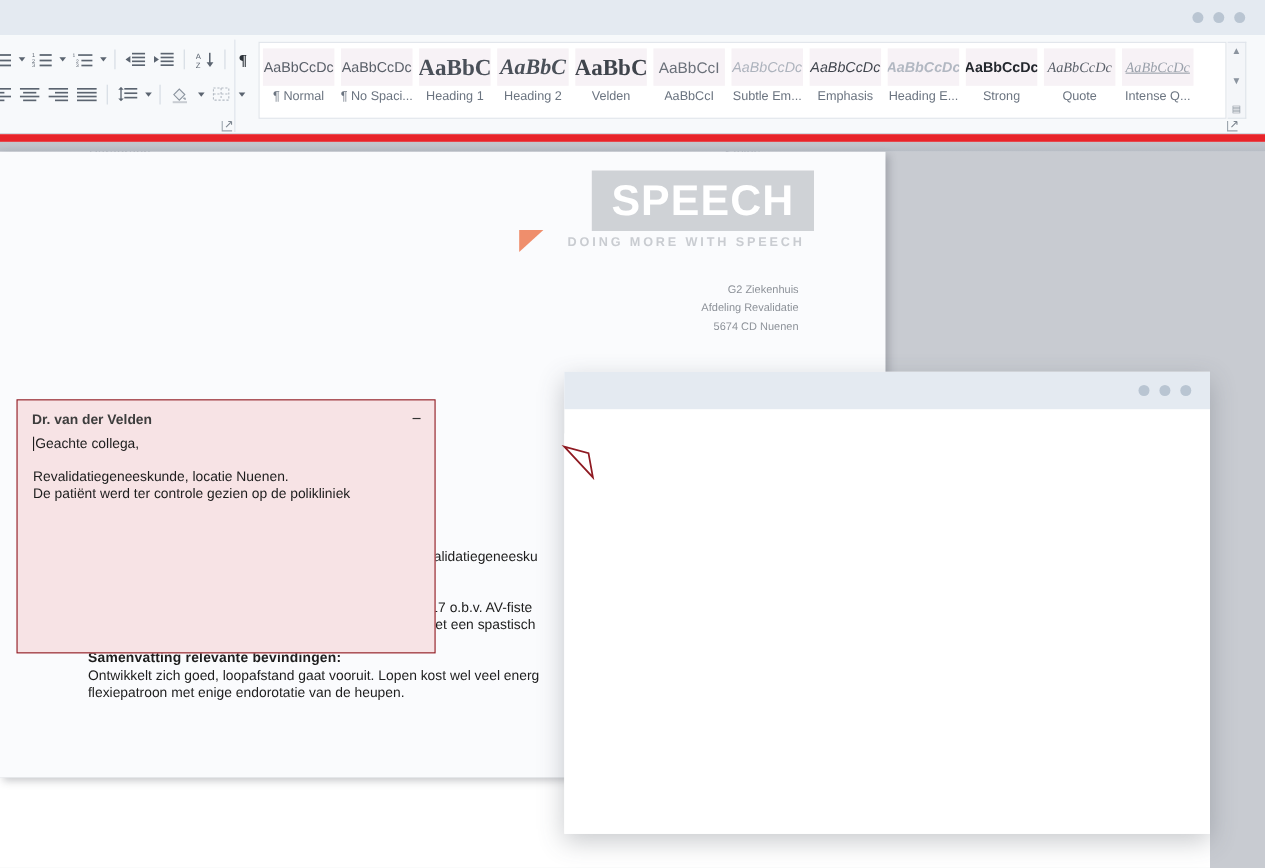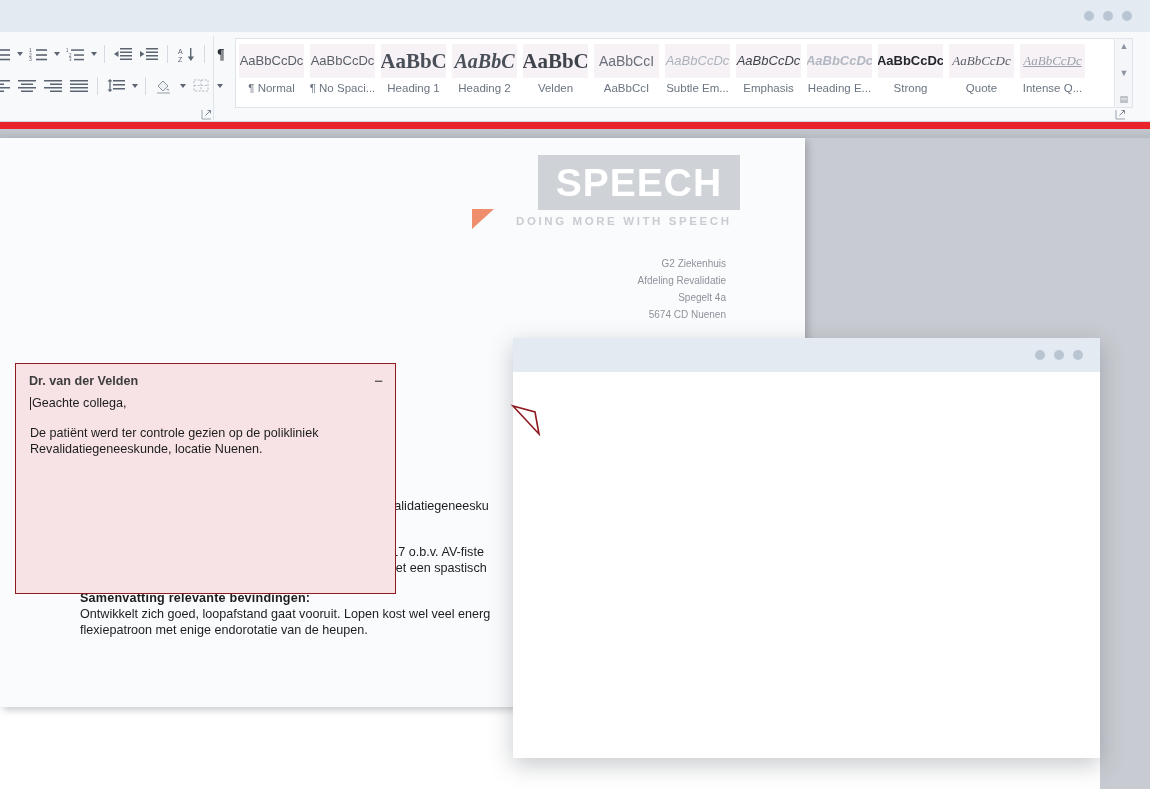--- a/index.html
+++ b/index.html
@@ -451,21 +451,20 @@
           <div class="logo-speech">
             <span>SPEECH</span>
           </div>
         </div>
         <div class="logo-tagline">DOING MORE WITH SPEECH</div>
       </div>
 
       <div class="addr">
         <div>G2 Ziekenhuis</div>
         <div>Afdeling Revalidatie</div>
-        <div>Spegelt 4a</div>
         <div>5674 CD Nuenen</div>
       </div>
 
       <div class="body-copy">
         <div class="para">Geachte collega,</div>
         <div class="para">De patiënt werd ter controle gezien op de polikliniek Revalidatiegeneesku</div>
         <div class="hdr">Diagnose:</div>
         <div class="tight">Incomplete dwarslaesie t.g.v. myelumcompressie jan 2017 o.b.v. AV-fiste</div>
         <div style="margin-bottom:14px;">waarvoor coiling op 22-02-2017.  Klinisch vergelijkbaar met een spastisch</div>
         <div class="hdr">Samenvatting  relevante  bevindingen:</div>
@@ -491,22 +490,22 @@
   <div class="cbox">
     <div class="cbox-head">
       <div class="cbox-author">Dr. van der Velden</div>
       <div class="cbox-min">−</div>
     </div>
     <div class="cbox-text">
       <div class="p cbox-line1">
         <span class="caret-bar"></span>
         <span>Geachte collega,</span>
       </div>
+      <div>Revalidatiegeneeskunde, locatie Nuenen.</div>
       <div>De patiënt werd ter controle gezien op de polikliniek</div>
-      <div>Revalidatiegeneeskunde, locatie Nuenen.</div>
     </div>
   </div>
 
   <svg class="callout-arrow" viewBox="0 0 60 45">
     <polygon points="8,6 34,34 30,12" fill="none" stroke="#8f1a22" stroke-width="1.6"></polygon>
   </svg>
 
 </div>
 
 </body></html>

